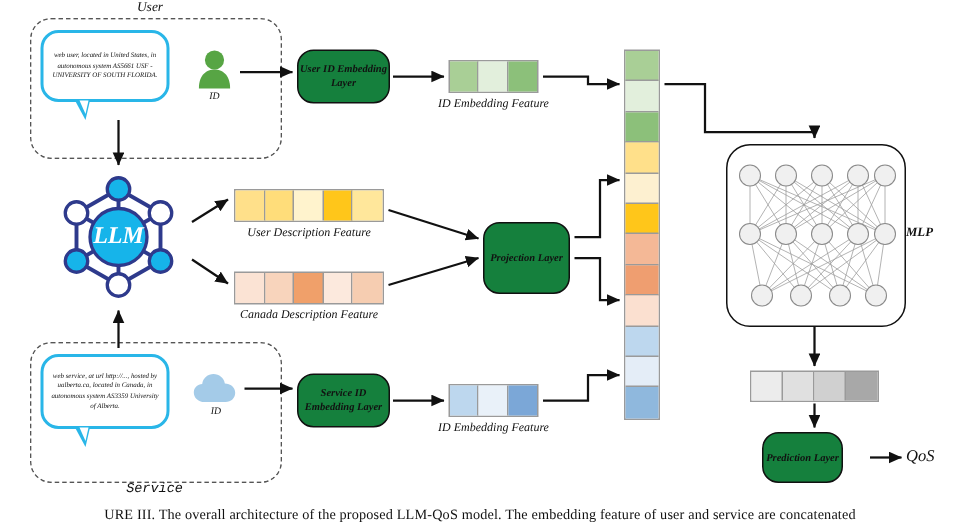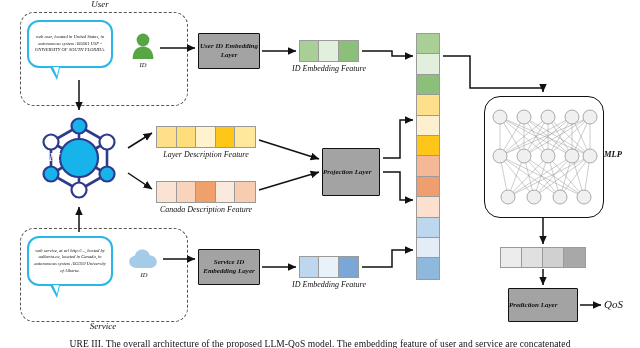--- a/index.html
+++ b/index.html
@@ -1,33 +1,33 @@
 <!DOCTYPE html>
 <html><head>
 <meta charset="utf-8">
 <style>
   html,body{margin:0;padding:0;background:#ffffff;}
   body{width:640px;height:348px;position:relative;overflow:hidden;
        font-family:"Liberation Serif", serif;color:#111;}
   .abs{position:absolute;font-style:italic;}
   .lbl{font-size:8px;text-align:center;line-height:1.1;}
-  .lbl-it{font-style:italic;}
+  .lbl-it{font-style:italic;font-family:Liberation Mono, monospace;}
   .dashbox{border:1.3px dashed #555;border-radius:14px;background:#fff;}
   
   .bubble{border:2.2px solid #29b6e8;border-radius:12px;background:#fff;
           box-sizing:border-box;display:flex;align-items:center;justify-content:center;}
   .bubble p{margin:0;font-size:4.6px;line-height:1.45;text-align:center;padding:2px 4px;}
   .bubble-tail{width:0;height:0;border-left:7px solid transparent;
                border-right:3px solid transparent;border-top:13px solid #29b6e8;}
   .bubble-tail::after{content:"";position:absolute;left:-4px;top:-13px;width:0;height:0;
                border-left:4px solid transparent;border-right:2px solid transparent;
                border-top:9px solid #fff;}
   
-  .procbox{border:1.2px solid #111;border-radius:1px;background:#a3a3a3;
-           display:flex;align-items:center;text-align:center;
+  .procbox{border:1.2px solid #111;border-radius:11px;background:#15803d;
+           display:flex;align-items:center;justify-content:center;text-align:center;
            font-weight:bold;font-size:7px;line-height:1.25;box-sizing:border-box;}
   
   .strip{display:flex;border:0.8px solid #9a9a9a;box-sizing:border-box;}
   .strip .cell{border-right:0.8px solid #9a9a9a;box-sizing:border-box;height:100%;}
   .strip .cell:last-child{border-right:none;}
   .vstrip{display:flex;flex-direction:column;border:0.9px solid #9a9a9a;box-sizing:border-box;}
   .vstrip .cell{border-bottom:0.9px solid #9a9a9a;box-sizing:border-box;width:100%;}
   .vstrip .cell:last-child{border-bottom:none;}
   svg.ov{position:absolute;left:0;top:0;width:640px;height:348px;overflow:visible;pointer-events:none;}
   .mlpbox{border:1.4px solid #111;border-radius:16px;background:#fff;}
@@ -83,30 +83,30 @@
     </g>
     <circle cx="46" cy="46" r="19" fill="#16b4ea" stroke="#2e3a8c" stroke-width="2.2"></circle>
     <circle cx="46" cy="14" r="7.5" fill="#16b4ea" stroke="#2e3a8c" stroke-width="2.2"></circle>
     <circle cx="18" cy="30" r="7.5" fill="#ffffff" stroke="#2e3a8c" stroke-width="2.2"></circle>
     <circle cx="74" cy="30" r="7.5" fill="#ffffff" stroke="#2e3a8c" stroke-width="2.2"></circle>
     <circle cx="18" cy="62" r="7.5" fill="#16b4ea" stroke="#2e3a8c" stroke-width="2.2"></circle>
     <circle cx="74" cy="62" r="7.5" fill="#16b4ea" stroke="#2e3a8c" stroke-width="2.2"></circle>
     <circle cx="46" cy="78" r="7.5" fill="#ffffff" stroke="#2e3a8c" stroke-width="2.2"></circle>
   </svg>
 </div>
-<div class="abs" style="left:33px;top:149px;width:92px;text-align:left;font-size:13px;font-weight:bold;color:#ffffff;font-family:'Liberation Serif',serif;">LLM</div>
+<div class="abs" style="left:33px;top:149px;width:92px;text-align:center;font-size:16px;font-weight:bold;color:#ffffff;font-family:'Liberation Serif',serif;">LLM</div>
 
 <div class="abs strip" style="left:156px;top:126px;width:100px;height:22px;">
   <div class="cell" style="width:20%;background:#ffe08a;"></div>
   <div class="cell" style="width:20%;background:#ffdd7a;"></div>
   <div class="cell" style="width:20%;background:#fff3cd;"></div>
   <div class="cell" style="width:20%;background:#ffc61a;"></div>
   <div class="cell" style="width:20%;background:#ffe79b;"></div>
 </div>
-<div class="abs lbl" style="left:146px;top:151px;width:120px;">Layer Description Feature</div>
+<div class="abs lbl" style="left:146px;top:151px;width:120px;">User Description Feature</div>
 
 <div class="abs strip" style="left:156px;top:181px;width:100px;height:22px;">
   <div class="cell" style="width:20%;background:#fbe3d4;"></div>
   <div class="cell" style="width:20%;background:#f8d4bc;"></div>
   <div class="cell" style="width:20%;background:#f0a06a;"></div>
   <div class="cell" style="width:20%;background:#fce9dd;"></div>
   <div class="cell" style="width:20%;background:#f6cdb1;"></div>
 </div>
 <div class="abs lbl" style="left:146px;top:206px;width:120px;">Canada Description Feature</div>
 
@@ -226,21 +226,21 @@
   </g>
 </svg>
 
 <div class="abs strip" style="left:500px;top:247px;width:86px;height:21px;">
   <div class="cell" style="width:25%;background:#ececec;"></div>
   <div class="cell" style="width:25%;background:#e0e0e0;"></div>
   <div class="cell" style="width:25%;background:#d0d0d0;"></div>
   <div class="cell" style="width:25%;background:#a8a8a8;"></div>
 </div>
 
-<div class="abs procbox" style="left:508px;top:288px;width:70px;height:34px;">
+<div class="abs procbox" style="left:508px;top:288px;width:54px;height:34px;">
   <span>Prediction Layer</span>
 </div>
 <div class="abs" style="left:604px;top:298px;width:36px;font-size:11px;">QoS</div>
 
 <svg class="ov">
   <defs>
     <marker id="ah" markerWidth="7" markerHeight="7" refX="5.6" refY="2.6" orient="auto">
       <path d="M0,0 L5.8,2.6 L0,5.2 z" fill="#111"></path>
     </marker>
   </defs>

